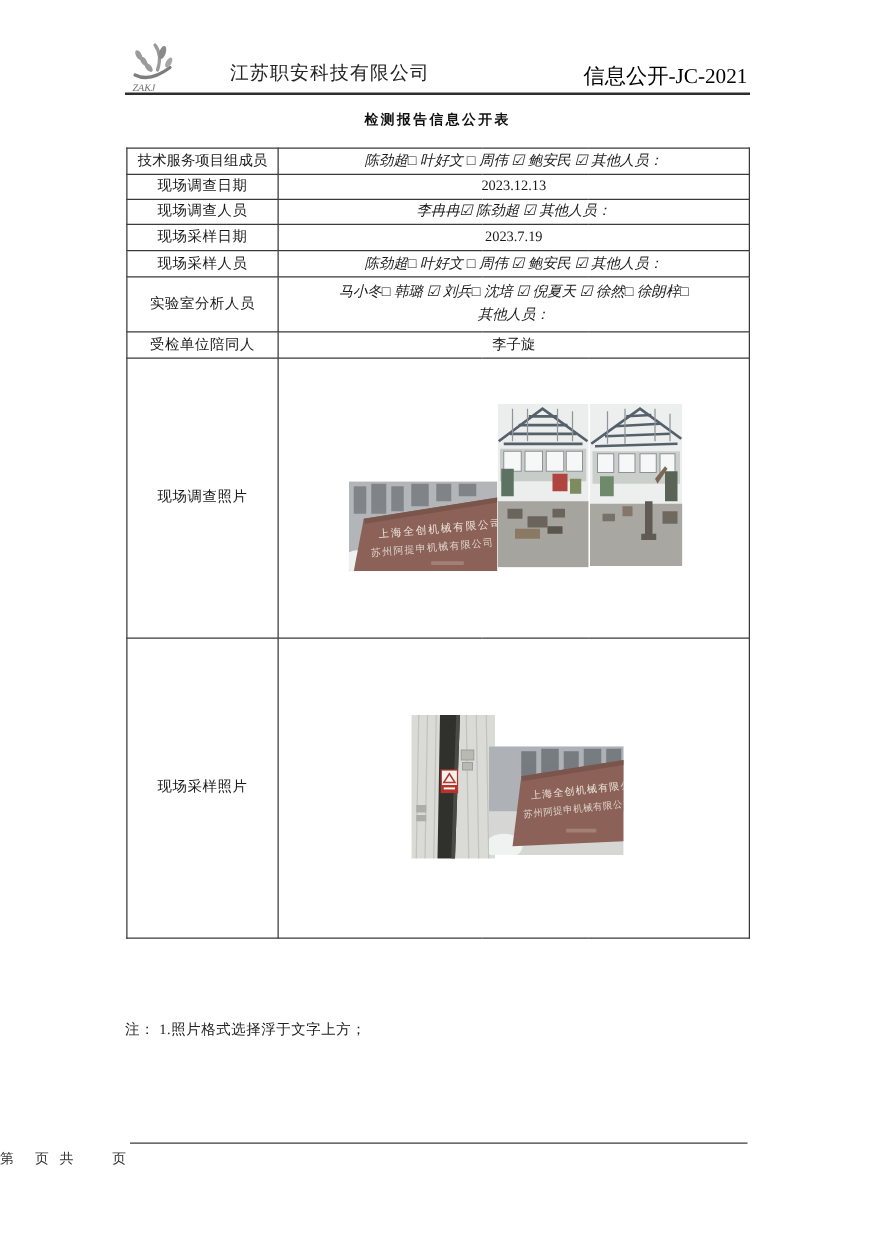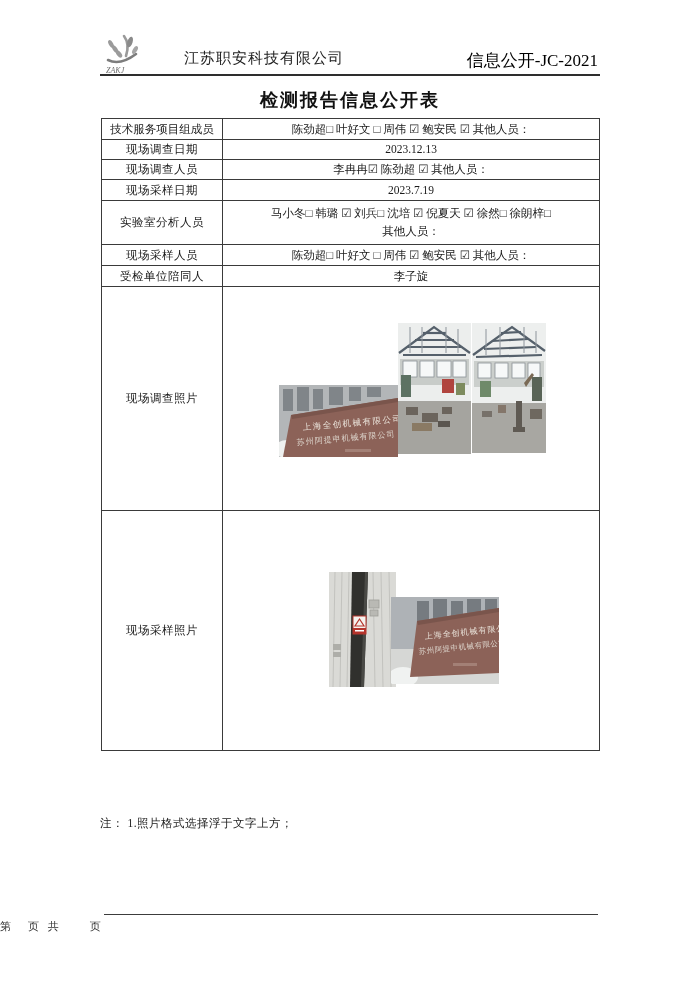--- a/index.html
+++ b/index.html
@@ -8,29 +8,29 @@
   .page { position:absolute; inset:0; width:700px; height:989px; background:#fff; overflow:hidden; }
 
   
   .hdr-logo { position:absolute; left:100px; top:30px; width:46px; height:46px; }
   .hdr-company { position:absolute; left:148px; top:49px; font-size:15px; letter-spacing:1px; color:#222;margin-left:36px; }
   .hdr-code { position:absolute; right:102px; top:49px; font-size:17px; color:#000000; }
   .hdr-rule { position:absolute; left:100px; top:74px; width:500px; height:2px; background:#2e2e2e; }
 
   
   .doc-title { position:absolute; left:0; top:88px; width:700px; text-align:center;
-    font-size:18px; font-weight:bold; letter-spacing:2px; color:#111; }
+    font-size:11px; font-weight:bold; letter-spacing:2px; color:#111; }
 
   
   table.form { position:absolute; left:101px; top:118px; width:498px;
     border-collapse:collapse; table-layout:fixed; font-size:11.5px; color:#1a1a1a; }
   table.form td { border:1px solid #3a3a3a; text-align:center; vertical-align:middle;
     padding:0 3px; line-height:1.45; overflow:hidden; }
   td.lbl { letter-spacing:0.5px; }
-  td.left { text-align:left; padding-left:7px; }
+  td.left { text-align:left; padding-left:7px;font-style:italic; }
   td.photo-cell { position:relative; padding:0; }
   .two-line { line-height:1.55; }
 
   .photo { position:absolute; overflow:hidden; }
   .photo svg { display:block; width:100%; height:100%; }
 
   
   .note { position:absolute; left:100px; top:816px; font-size:11.5px; color:#222; letter-spacing:0.5px; }
   .ftr-rule { position:absolute; left:104px; top:914px; width:494px; height:1px; background:#3c3c3c; }
   .ftr-text { position:absolute; left:0; top:919px; width:700px; 
@@ -80,30 +80,30 @@
         <td colspan="3">2023.12.13</td>
       </tr>
       <tr style="height:20px">
         <td class="lbl">现场调查人员</td>
         <td class="left" colspan="3">李冉冉☑  陈劲超 ☑  其他人员：</td>
       </tr>
       <tr style="height:21px">
         <td class="lbl">现场采样日期</td>
         <td colspan="3">2023.7.19</td>
       </tr>
+      <tr style="height:21px">
+        <td class="lbl">现场采样人员</td>
+        <td class="left" colspan="3">陈劲超□  叶好文 □  周伟  ☑ 鲍安民  ☑  其他人员：</td>
+      </tr>
       <tr style="height:44px">
         <td class="lbl">实验室分析人员</td>
         <td class="left" colspan="3">
           <div class="two-line">马小冬□ 韩璐 ☑ 刘兵□ 沈培 ☑ 倪夏天 ☑ 徐然□ 徐朗梓□</div>
           <div class="two-line">其他人员：</div>
         </td>
-      </tr>
-      <tr style="height:21px">
-        <td class="lbl">现场采样人员</td>
-        <td class="left" colspan="3">陈劲超□  叶好文 □  周伟  ☑ 鲍安民  ☑  其他人员：</td>
       </tr>
       <tr style="height:21px">
         <td class="lbl">受检单位陪同人</td>
         <td colspan="3">李子旋</td>
       </tr>
 
       <tr style="height:224px">
         <td class="lbl">现场调查照片</td>
         <td class="photo-cell" colspan="3">
 

